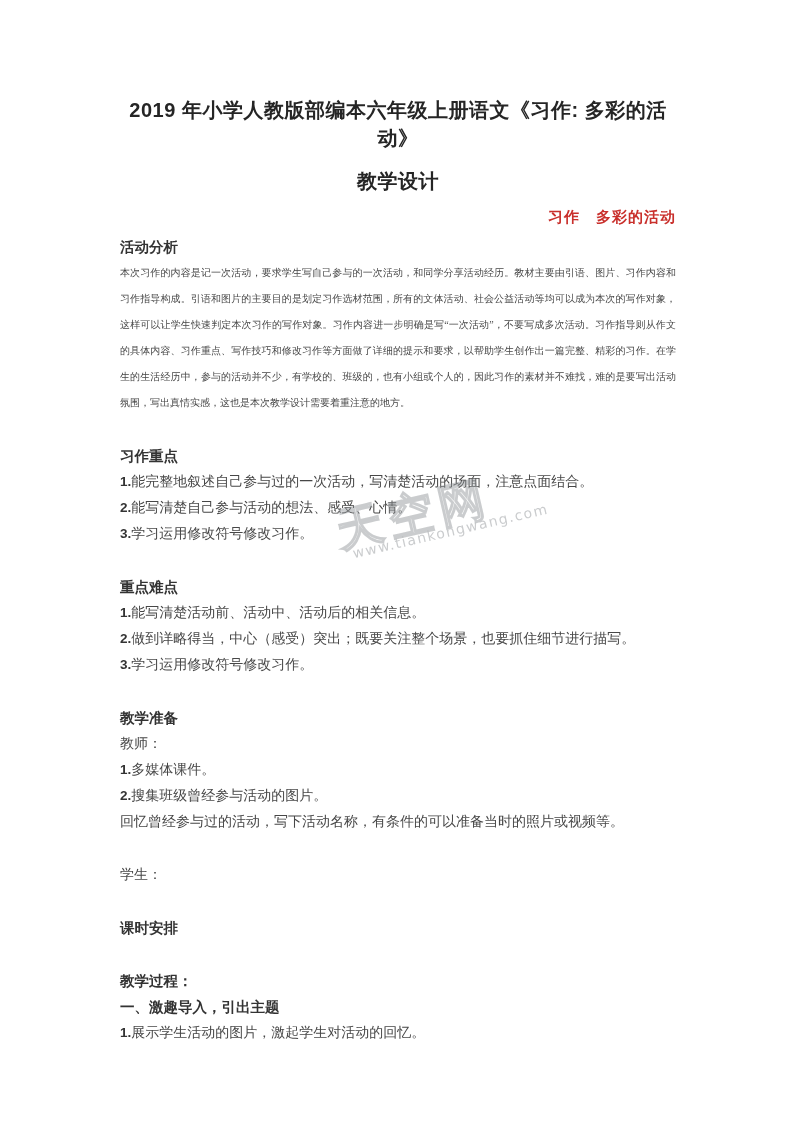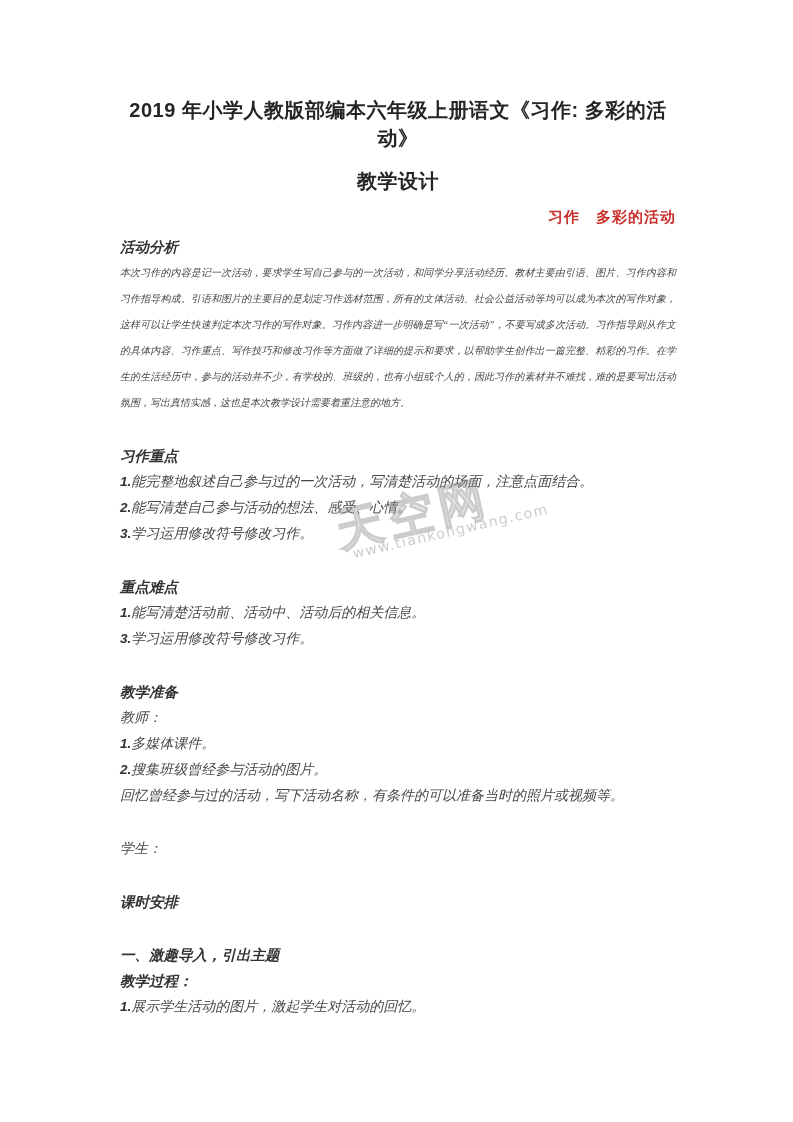--- a/index.html
+++ b/index.html
@@ -31,21 +31,21 @@
   .doc-title.second { margin-top: 15px; }
   .doc-subtitle {
     text-align: right;
     color: #c9302c;
     font-size: 15px;
     line-height: 19px;
     margin-top: 13px;
     letter-spacing: 1px;
     font-weight: bold;
   }
-  .sec { margin-top: 27px; font-style: italic; }
+  .sec { margin-top: 27px; }
   .sec.first { margin-top: 7px; }
   .h {
     font-weight: bold;
     color: #333333;
     font-size: 14.5px;
     line-height: 26px;
   }
   .body-par {
     margin: 0;
     font-size: 10px;
@@ -108,39 +108,40 @@
     <div class="sec">
       <div class="h">习作重点</div>
       <div class="line"><span class="num">1.</span><span>能完整地叙述自己参与过的一次活动，写清楚活动的场面，注意点面结合。</span></div>
       <div class="line"><span class="num">2.</span><span>能写清楚自己参与活动的想法、感受、心情。</span></div>
       <div class="line"><span class="num">3.</span><span>学习运用修改符号修改习作。</span></div>
     </div>
 
     <div class="sec">
       <div class="h">重点难点</div>
       <div class="line"><span class="num">1.</span><span>能写清楚活动前、活动中、活动后的相关信息。</span></div>
+      <div class="line"><span class="num">2.</span><span>做到详略得当，中心（感受）突出；既要关注整个场景，也要抓住细节进行描写。</span></div>
       <div class="line"><span class="num">3.</span><span>学习运用修改符号修改习作。</span></div>
     </div>
 
     <div class="sec">
       <div class="h">教学准备</div>
       <div class="line">教师：</div>
       <div class="line"><span class="num">1.</span><span>多媒体课件。</span></div>
       <div class="line"><span class="num">2.</span><span>搜集班级曾经参与活动的图片。</span></div>
       <div class="line">回忆曾经参与过的活动，写下活动名称，有条件的可以准备当时的照片或视频等。</div>
       <div class="line sub-gap">学生：</div>
     </div>
 
     <div class="sec">
       <div class="h">课时安排</div>
     </div>
 
     <div class="sec">
+      <div class="h">教学过程：</div>
       <div class="h">一、激趣导入，引出主题</div>
-      <div class="h">教学过程：</div>
       <div class="line"><span class="num">1.</span><span>展示学生活动的图片，激起学生对活动的回忆。</span></div>
 
     </div>
 
   </div>
 
   <div class="watermark">
     <div class="wm-text">天空网</div>
     <div class="wm-url">www.tiankongwang.com</div>
   </div>

